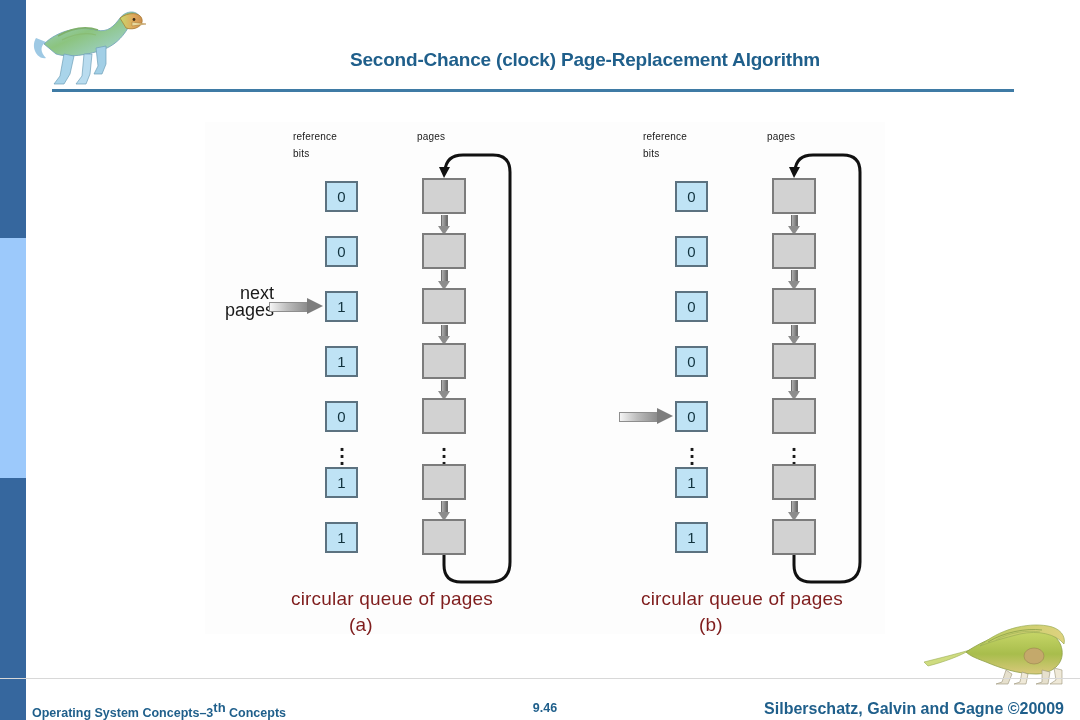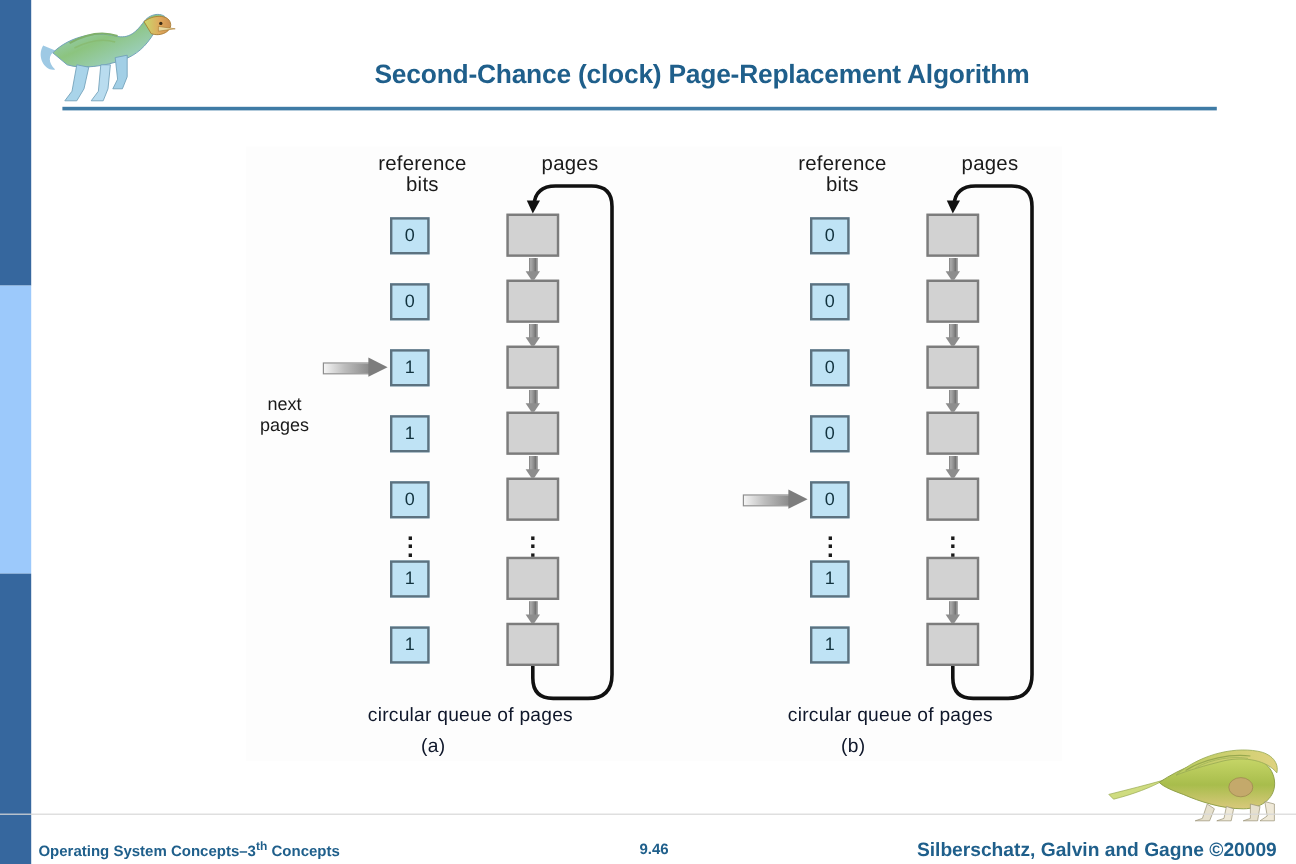--- a/index.html
+++ b/index.html
@@ -30,21 +30,21 @@
   #header-dino {
     position: absolute;
     left: 28px; top: 4px;
     width: 122px; height: 88px;
   }
   #page-title {
     position: absolute;
     left: 155px; top: 49px;
     width: 860px;
     color: #1f5f8b;
-    font-size: 22px;
+    font-size: 19px;
     font-weight: bold;
     letter-spacing: -0.2px;
     text-align: center;
     white-space: nowrap;
   }
   #title-rule {
     position: absolute;
     left: 52px; top: 89px;
     width: 962px; height: 3px;
     background: #3f7ba5;
@@ -57,22 +57,21 @@
     width: 680px; height: 512px;
     background: #fdfdfd;
   }
   .panel { position: absolute; top: 0; width: 330px; height: 512px; }
   #panel-a { left: 0; }
   #panel-b { left: 350px; }
 
   .col-head {
     position: absolute;
     color: #1a1a1a;
-    font-size: 17px;
-    text-align: center;
+    font-size: 10px;
     line-height: 17px;
     letter-spacing: 0.2px;
   }
   .head-refbits { left: 88px; top: 6px; width: 118px; }
   .head-pages   { left: 212px; top: 6px; width: 116px; }
 
   
   .bit {
     position: absolute;
     width: 33px; height: 31px;
@@ -142,30 +141,29 @@
     position: absolute;
     right: 0; top: 0;
     width: 0; height: 0;
     border-top: 8.5px solid transparent;
     border-bottom: 8.5px solid transparent;
     border-left: 16px solid #7d7d7d;
   }
   .victim-label {
     position: absolute;
     color: #1a1a1a;
-    font-size: 15px;
+    font-size: 18px;
     line-height: 17px;
-    text-align: center;
-    margin-top: 44px;
+    text-align: right;
   }
 
   .caption {
     position: absolute;
-    color: #0f172a;
-    font-size: 16px;
+    color: #7f1d1d;
+    font-size: 19px;
     text-align: center;
     letter-spacing: 0.2px;
   }
   .cap-queue { left: 52px; top: 466px; width: 270px; }
   .cap-letter { left: 96px; top: 492px; width: 120px; }
 
   .loop-svg { position: absolute; left: 0; top: 0; }
 
   
   #footer-rule {
@@ -175,21 +173,21 @@
     background: #d8d8d8;
   }
   #footer-left {
     position: absolute;
     left: 32px; top: 700px;
     color: #1f5f8b;
     font-size: 12.5px;
     font-weight: bold;
     white-space: nowrap;
   }
-  #footer-left sup { font-size: 10px; text-align: right; }
+  #footer-left sup { font-size: 13px; text-align: right; }
   #footer-center {
     position: absolute;
     left: 500px; top: 701px;
     width: 90px;
     color: #1f5f8b;
     font-size: 12.5px;
     font-weight: bold;
     text-align: center;
   }
   #footer-right {

